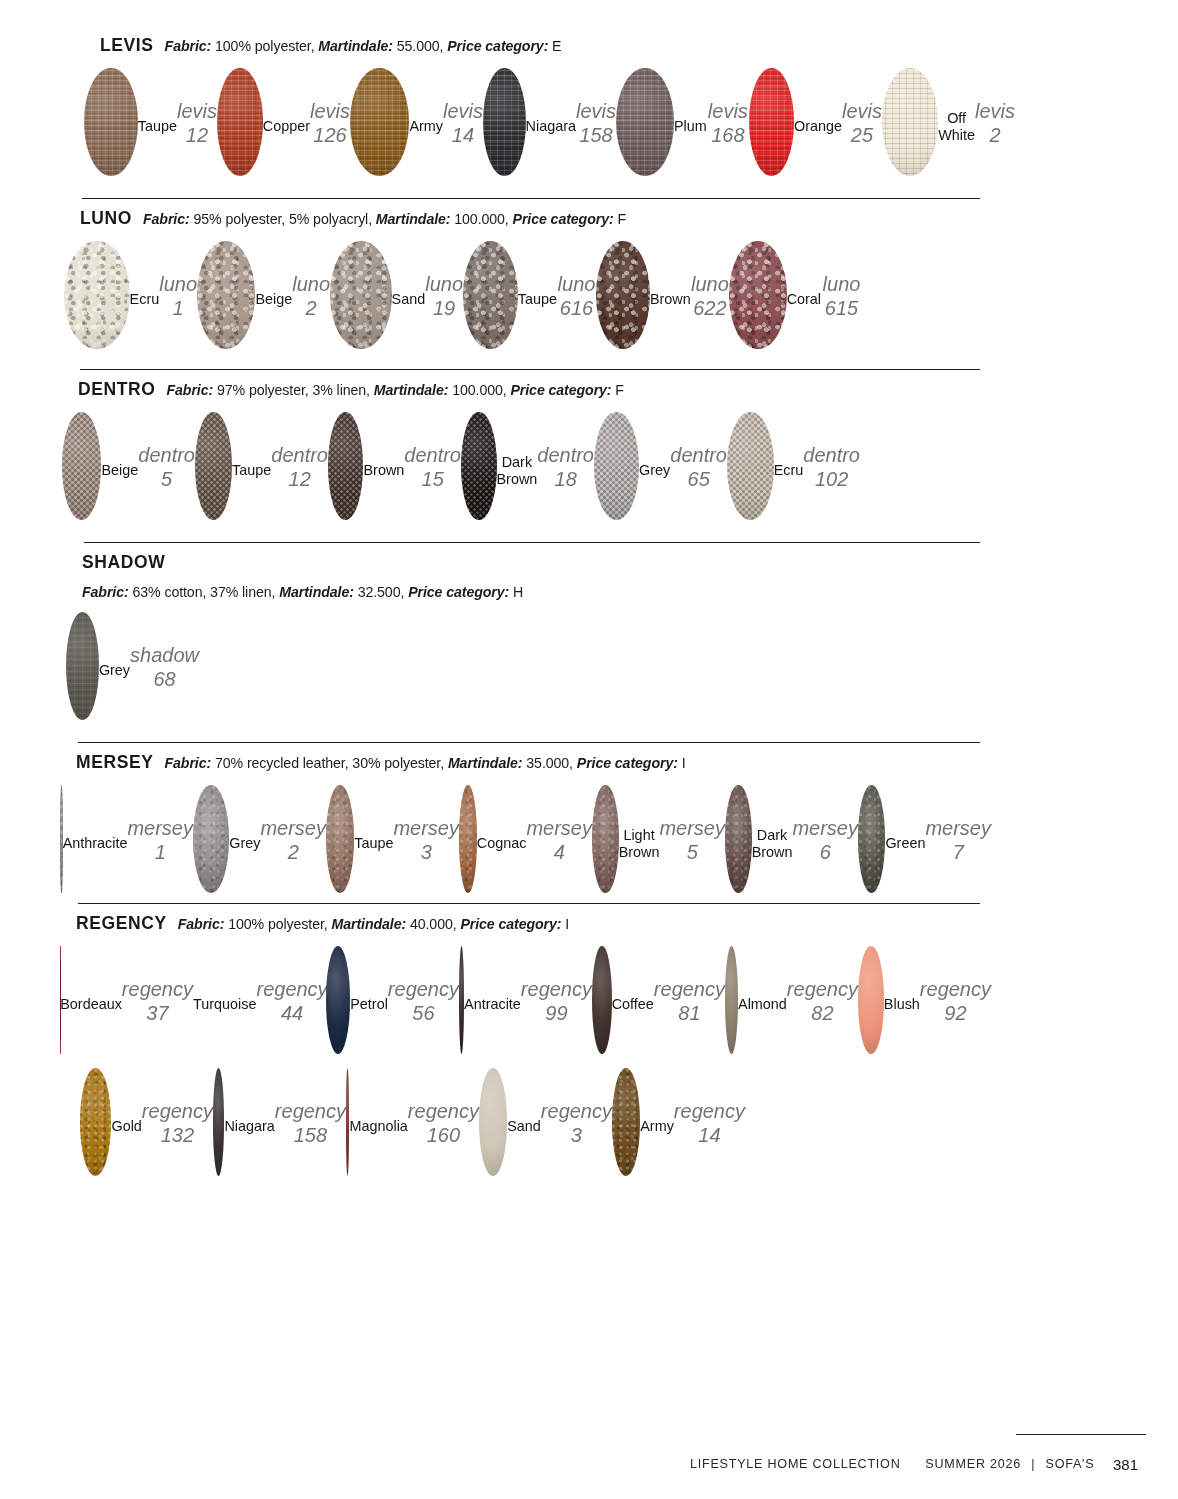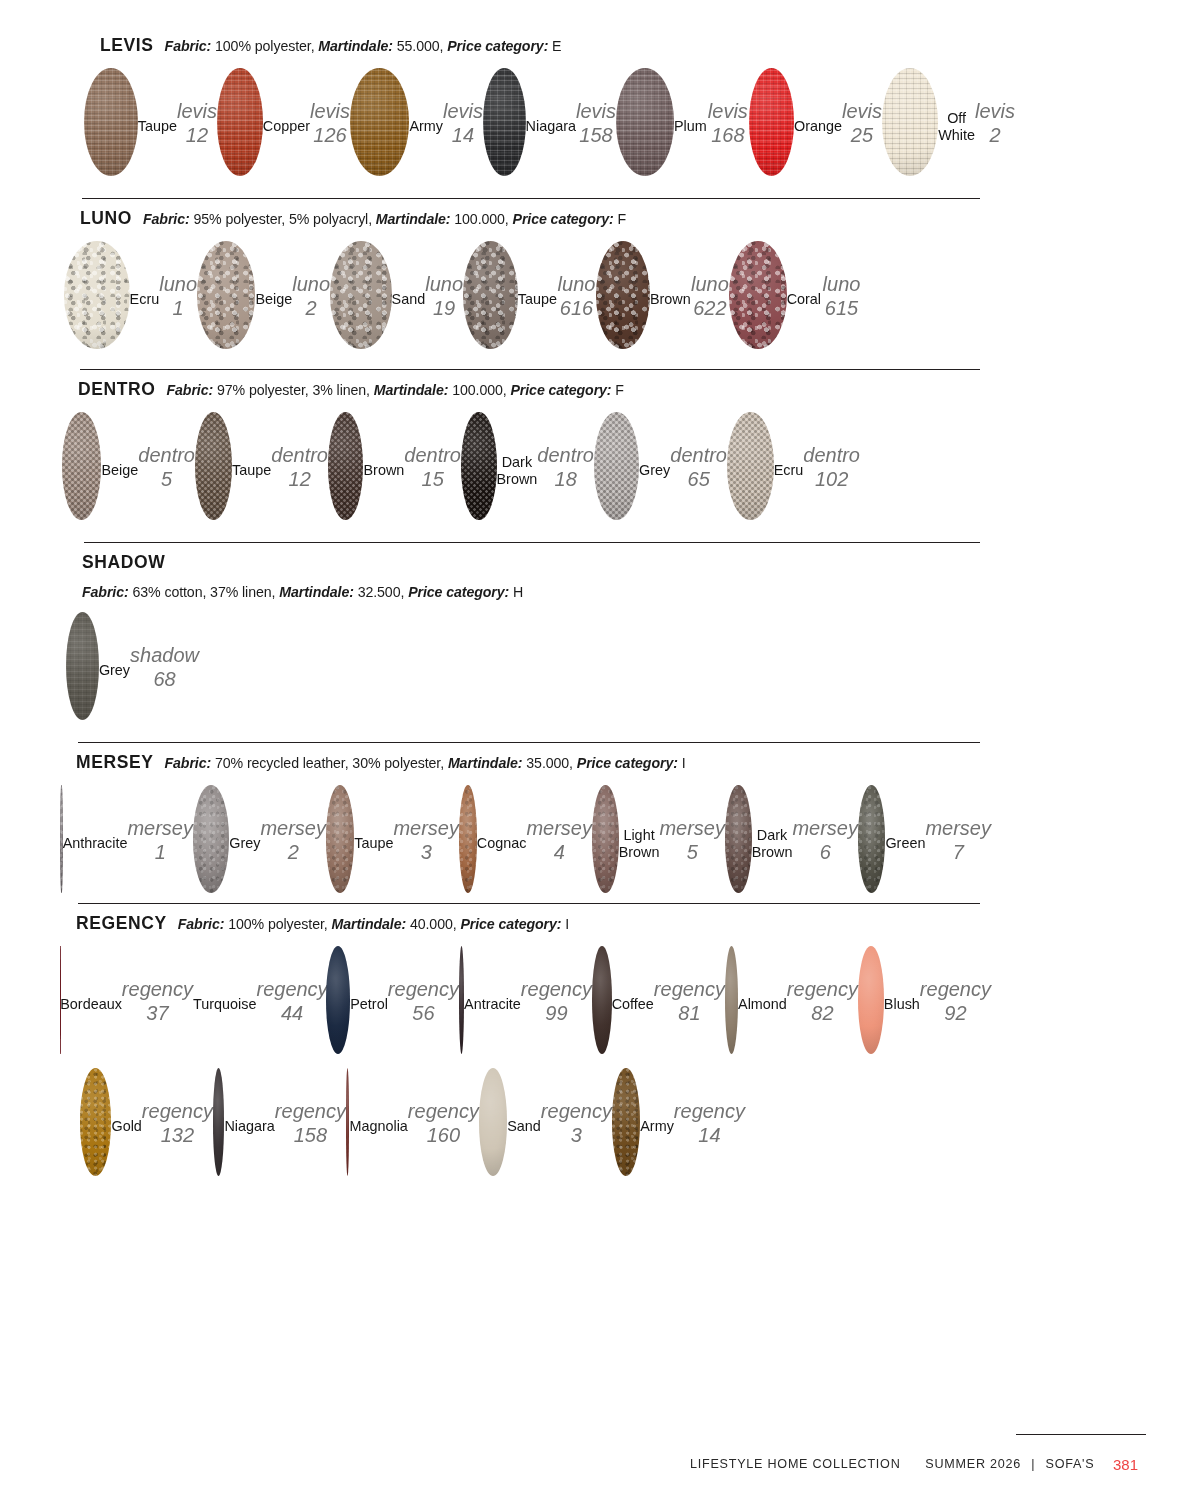--- a/index.html
+++ b/index.html
@@ -221,21 +221,21 @@
     white-space: nowrap;
   }
   .footer-center .sep {
     padding: 0 6px;
   }
   .footer-page {
     position: absolute;
     right: 40px;
     bottom: 26px;
     font-size: 15px;
-    color: #ef4444;
+    color: #0f172a;
   }
 </style>
 </head>
 <body>
 
 <div class="page">
   <div id="groups-root">
       <div class="group" style="padding-bottom: 14px; padding-top: 26px;">
         <div class="group-head" style="padding-left: 100px;">
           <span class="group-name">LEVIS</span>

